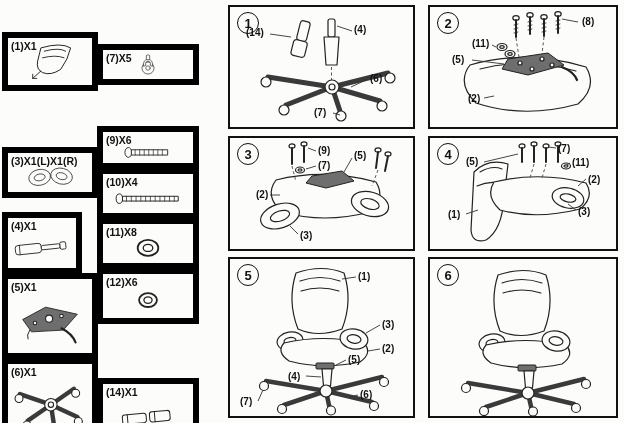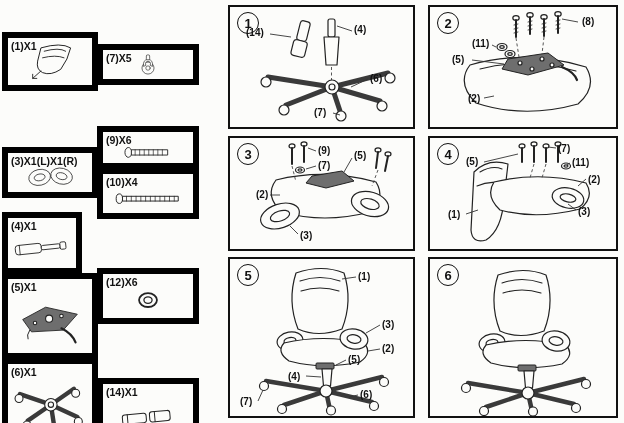--- a/index.html
+++ b/index.html
@@ -121,20 +121,27 @@
 
   <div class="cell" style="left:97px;top:140px;width:102px;height:51px">
     <span class="plabel">(10)X4</span>
     <svg viewBox="0 0 100 49">
       <ellipse class="fillw" cx="14" cy="31" rx="4" ry="6"></ellipse>
       <rect class="fillw" x="18" y="28" width="70" height="6"></rect>
       <path class="stroke" style="stroke-width:0.9" d="M23 28 V34 M29 28 V34 M35 28 V34 M41 28 V34 M47 28 V34 M53 28 V34 M59 28 V34 M65 28 V34 M71 28 V34 M77 28 V34 M83 28 V34"></path>
     </svg>
   </div>
 
+  <div class="cell" style="left:97px;top:190px;width:102px;height:51px">
+    <span class="plabel">(11)X8</span>
+    <svg viewBox="0 0 100 49">
+      <ellipse class="fillw" style="stroke-width:2.2" cx="50" cy="30" rx="13" ry="10"></ellipse>
+      <ellipse class="fillw" style="stroke-width:1.6" cx="50" cy="30" rx="6" ry="4.5"></ellipse>
+    </svg>
+  </div>
 
   <div class="cell" style="left:97px;top:240px;width:102px;height:56px">
     <span class="plabel">(12)X6</span>
     <svg viewBox="0 0 100 54">
       <ellipse class="fillw" style="stroke-width:2.2" cx="50" cy="32" rx="11" ry="8.5"></ellipse>
       <ellipse class="fillw" style="stroke-width:1.6" cx="50" cy="32" rx="5" ry="4"></ellipse>
     </svg>
   </div>
 
 

